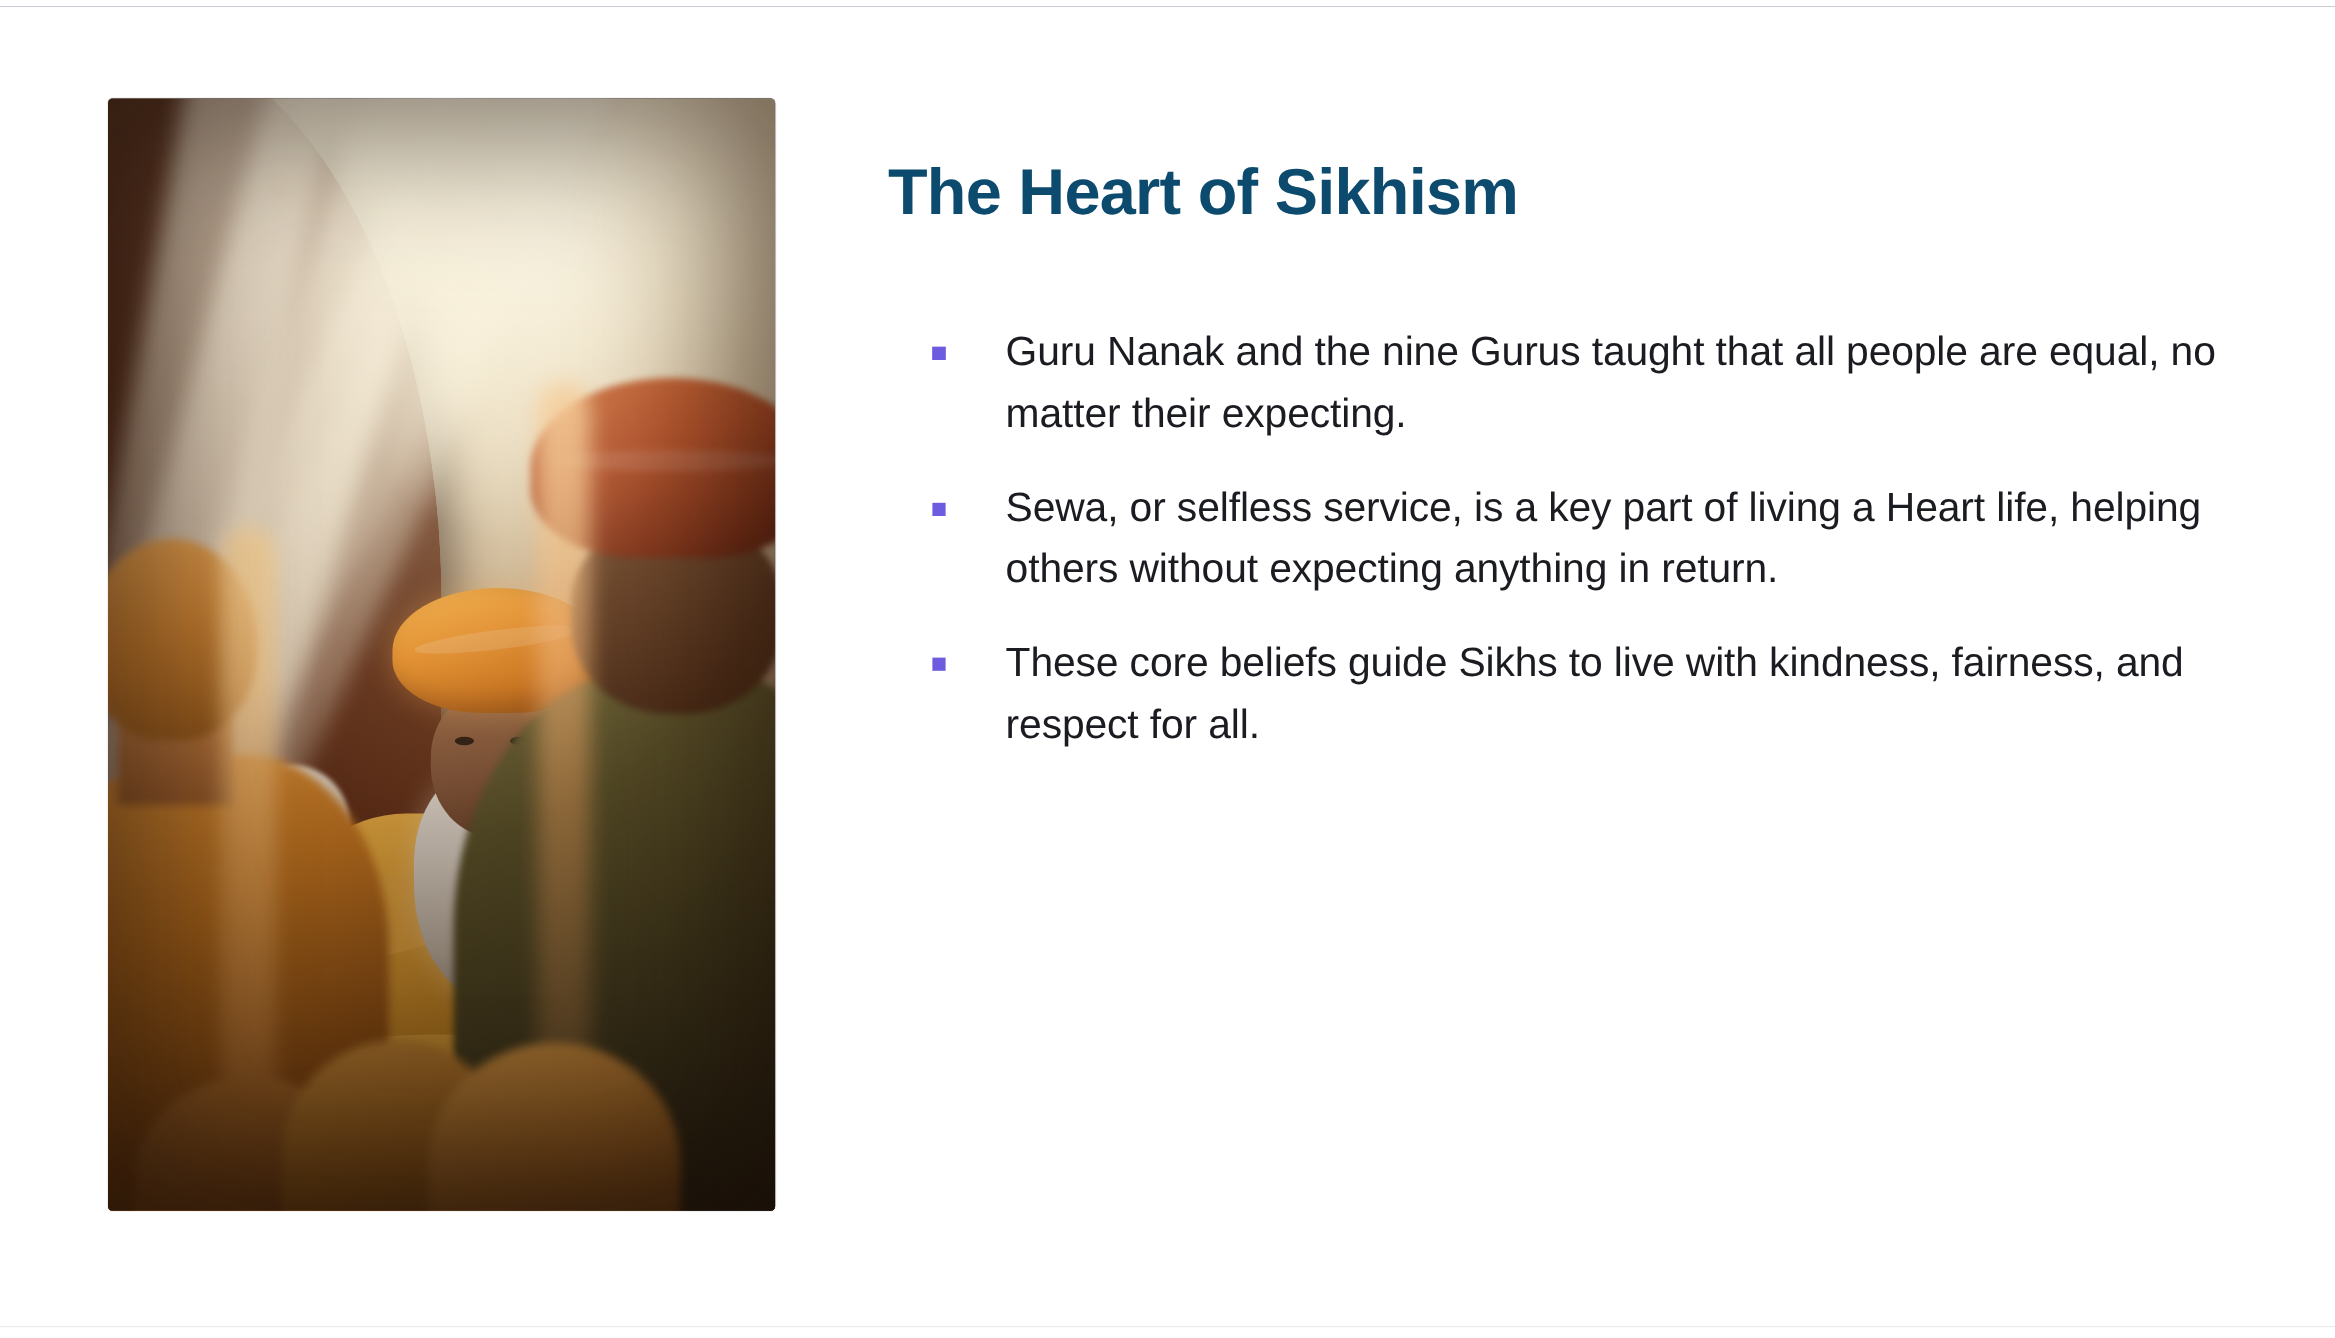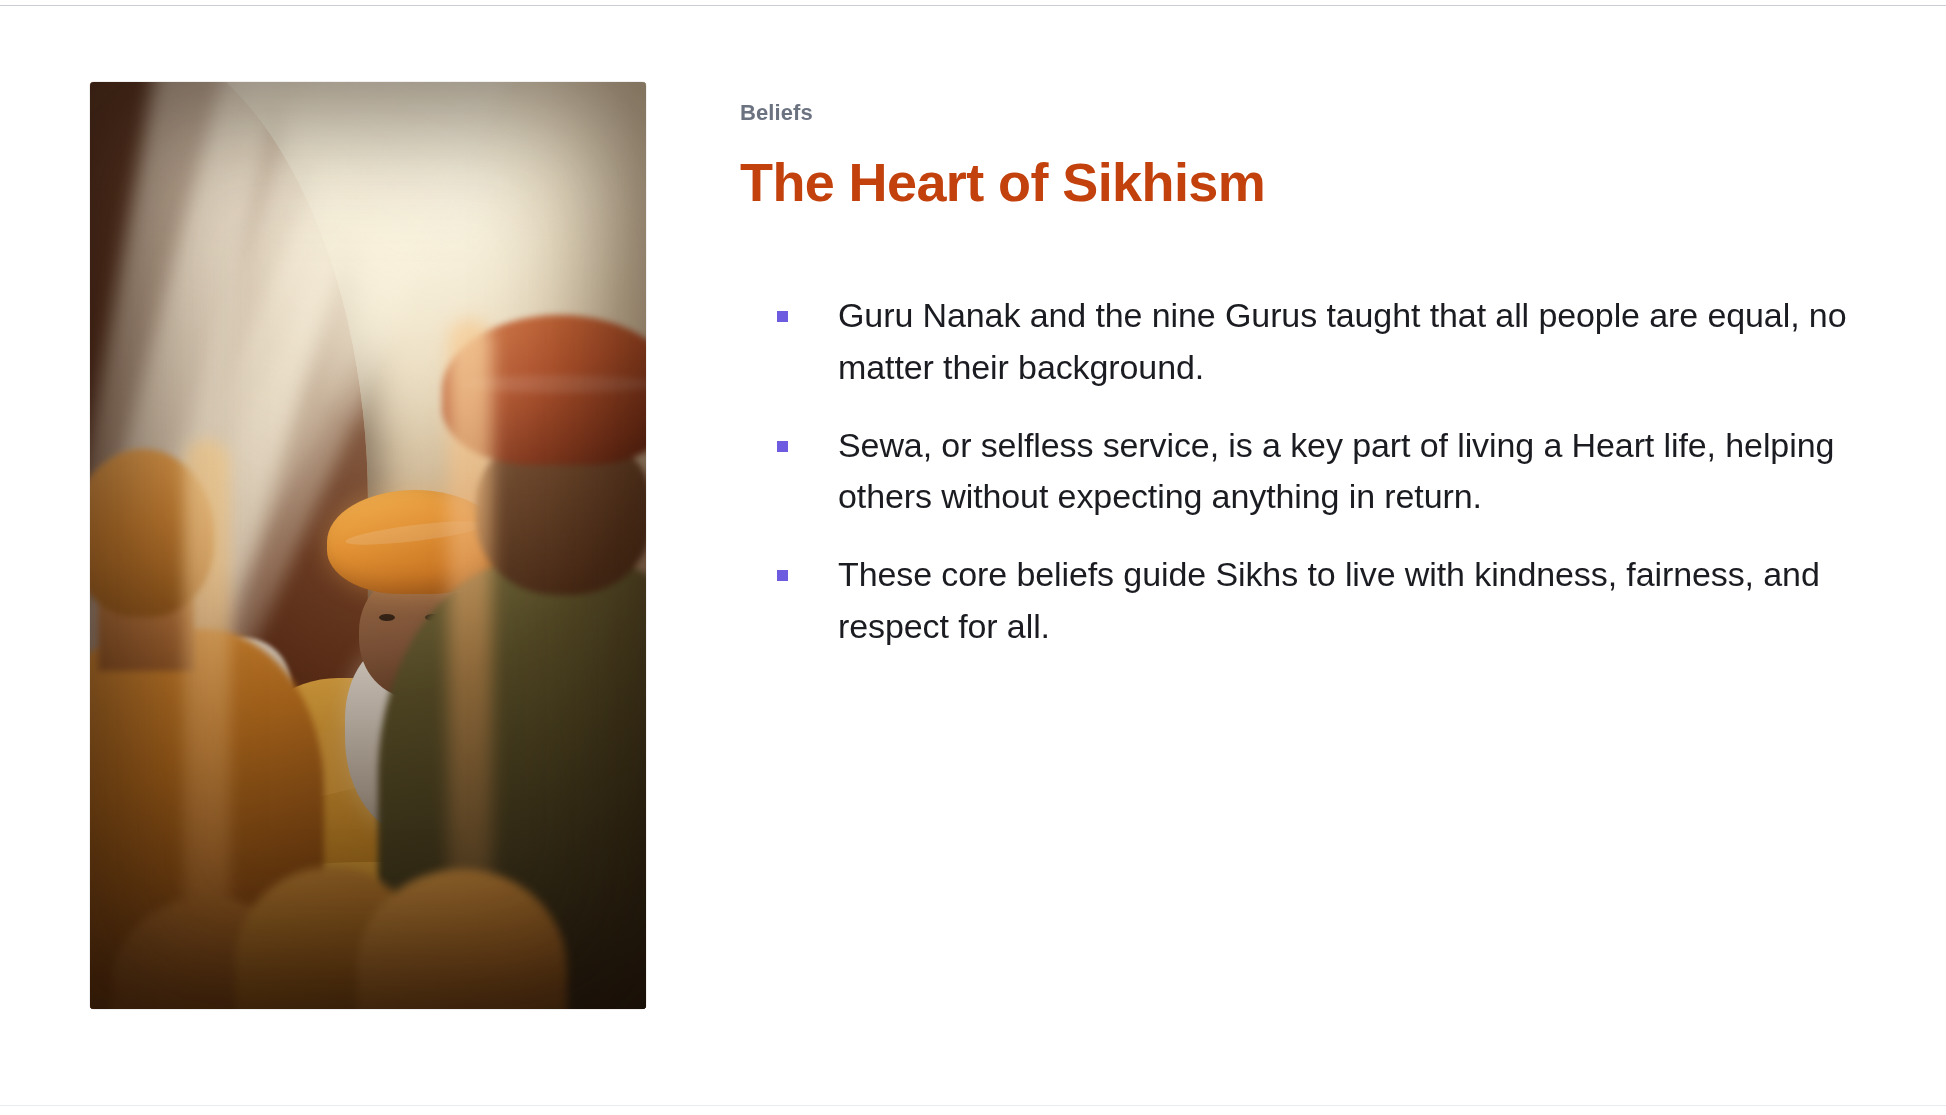--- a/index.html
+++ b/index.html
@@ -345,21 +345,21 @@
     letter-spacing: 0.1px;
     color: #6b7280;
     line-height: 1;
   }
 
   .title {
     margin-top: 28px;
     font-size: 54px;
     font-weight: 700;
     letter-spacing: -0.6px;
-    color: #c2410c;
+    color: #0c4a6e;
     line-height: 1.12;
   }
 
   .bullets {
     margin-top: 78px;
     list-style: none;
   }
 
   .bullet {
     position: relative;
@@ -455,31 +455,30 @@
           </div>
         </div>
 
         <div class="grade"></div>
         <div class="vignette"></div>
       </div>
     </figure>
 
     <div class="content">
 
-      <div class="eyebrow">Beliefs</div>
 
       <h1 class="title">The Heart of Sikhism</h1>
 
       <ul class="bullets">
         <li class="bullet">
           <span class="marker"></span>
         </li>
         <li class="bullet">
           <span class="marker"></span>
-          <span>Guru Nanak and the nine Gurus taught that all people are equal, no matter their background.</span>
+          <span>Guru Nanak and the nine Gurus taught that all people are equal, no matter their expecting.</span>
         </li>
         <li class="bullet">
           <span class="marker"></span>
           <span>Sewa, or selfless service, is a key part of living a Heart life, helping others without expecting anything in return.</span>
         </li>
         <li class="bullet">
           <span class="marker"></span>
           <span>These core beliefs guide Sikhs to live with kindness, fairness, and respect for all.</span>
         </li>
       </ul>

